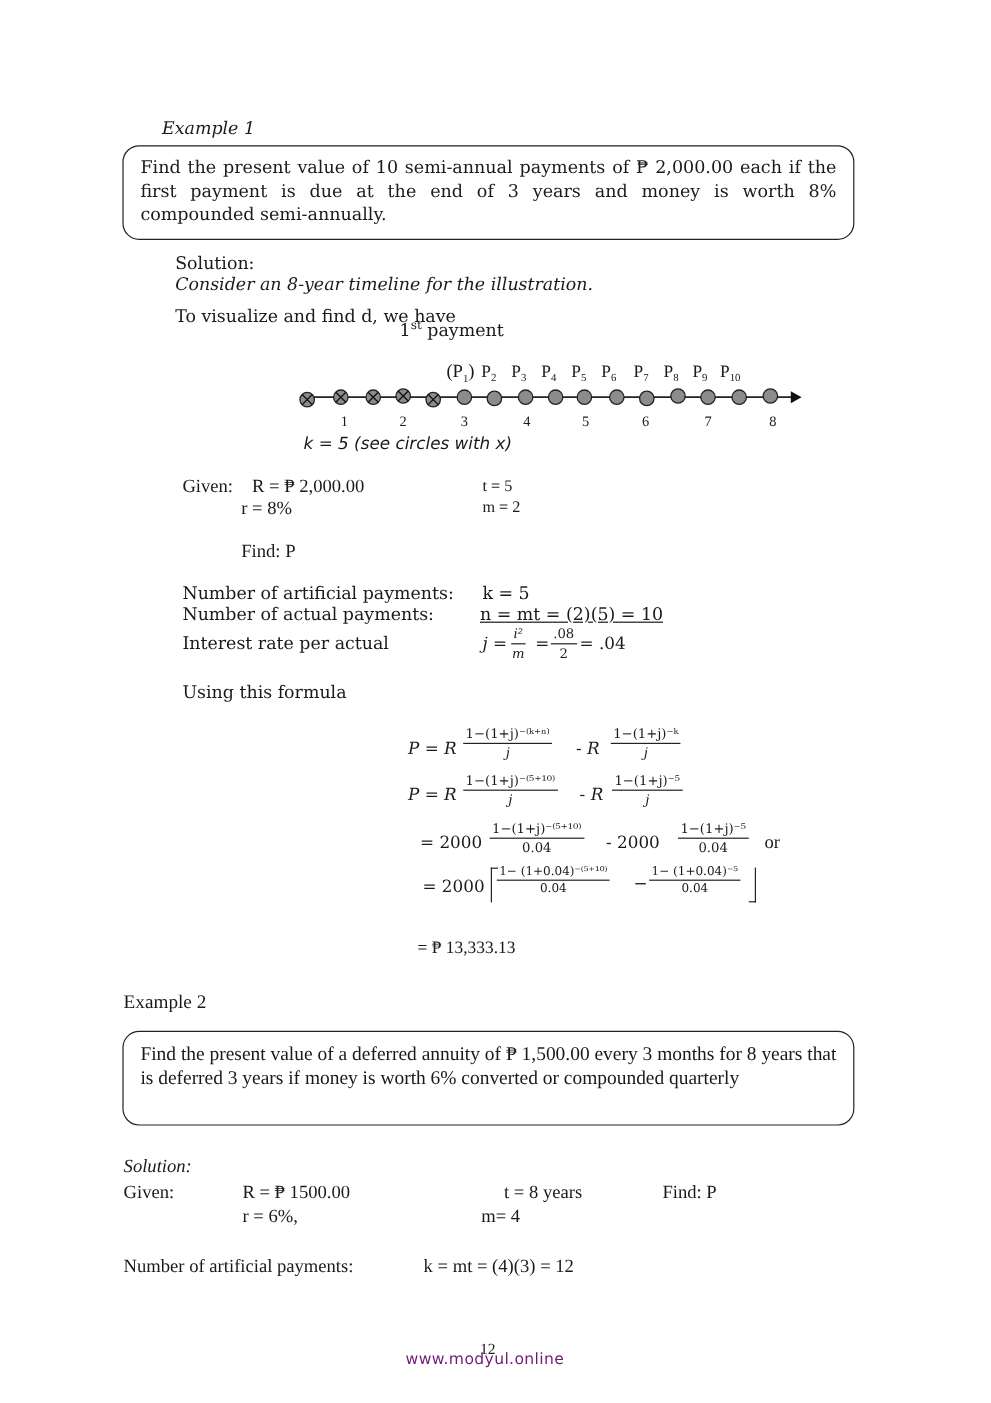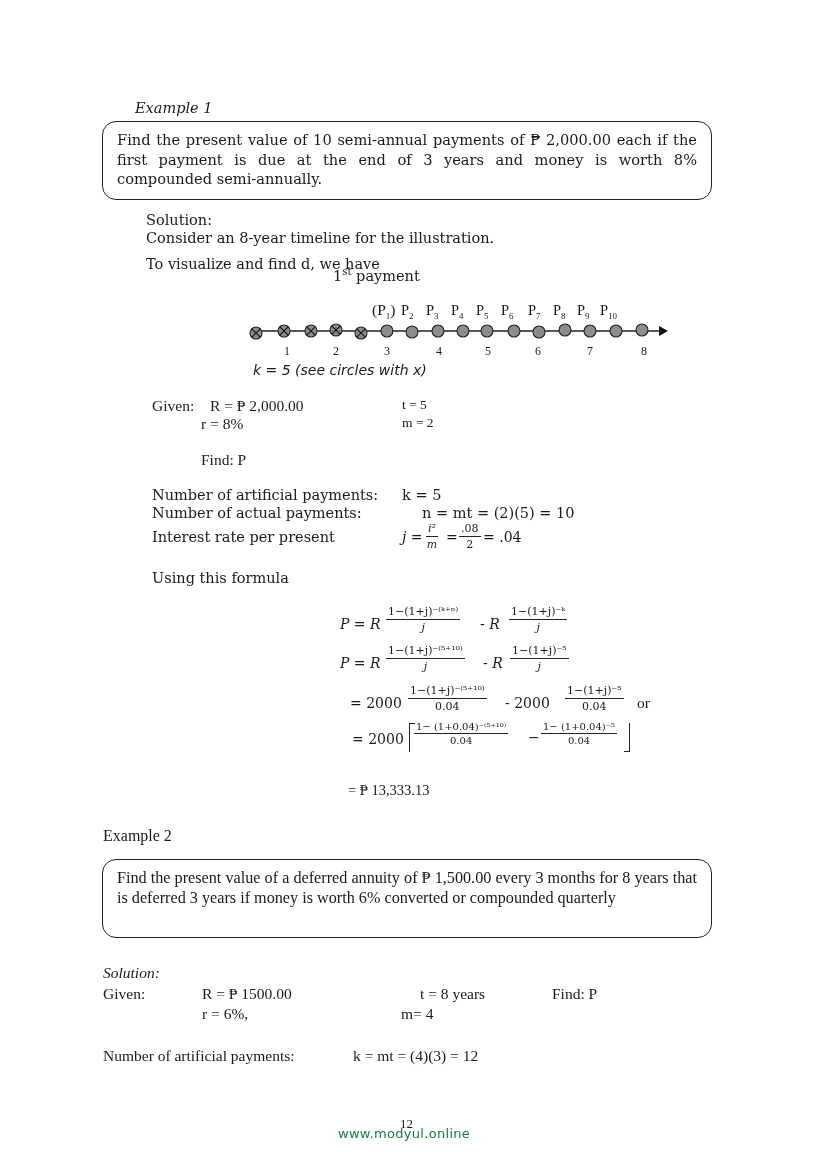--- a/index.html
+++ b/index.html
@@ -13,32 +13,32 @@
   .boxtext { position:absolute; font-family:"DejaVu Serif", serif; font-size:14.6px; line-height:19.5px; text-align:justify; text-align-last:left; }
   .boxtext2 { position:absolute; font-family:"Liberation Serif", serif; font-size:16.2px; line-height:19.5px; text-align:justify; }
   .math { font-family:"DejaVu Serif", serif; font-size:14px; }
   .mi { font-style:italic; }
   .frac { position:absolute; display:flex; flex-direction:column; align-items:center; }
   .frac .num { font-size:11px; padding:0 2px; white-space:nowrap; }
   .frac .bar { width:100%; border-top:1px solid #222; margin:1px 0; }
   .frac .den { font-size:11px; white-space:nowrap; }
   sup { font-size:70%;text-align:right; }
   .small { font-size:9px; }
-  .watermark { font-family:"DejaVu Sans", sans-serif; font-size:13px; color:#15803d; letter-spacing:0.3px; }
+  .watermark { font-family:"DejaVu Sans", sans-serif; font-size:13px; color:#701a75; letter-spacing:0.3px; }
 </style>
 </head>
 <body>
 
 <div class="abs bk it" style="left:103px;top:100px;margin-left:32px;">Example 1</div>
 
 <div class="box" style="left:102px;top:121px;width:610px;height:79px;"></div>
 <div class="boxtext" style="left:117px;top:130px;width:580px;">Find the present value of 10 semi-annual payments of ₱ 2,000.00 each if the first payment is due at the end of 3 years and money is worth 8% compounded semi-annually.</div>
 
 <div class="abs bk" style="left:146px;top:212px;">Solution:</div>
-<div class="abs bk" style="left:146px;top:230px;">Consider an 8-year timeline for the illustration.</div>
+<div class="abs bk" style="left:146px;top:230px;font-style:italic;">Consider an 8-year timeline for the illustration.</div>
 <div class="abs bk" style="left:146px;top:256px;">To visualize and find d, we have</div>
 
 <div class="abs bk" style="left:333px;top:266px;">
   <span>1</span><sup>st</sup>
   <span>payment</span>
 </div>
 <div class="abs tm" style="left:372px;top:285px;margin-top:16px;"><span>(P</span><sub class="small">1</sub><span>)</span></div>
 
 <div id="payment-labels">
     <div class="abs tm" style="left: 401px; top: 302px; font-size: 14.5px;"><span>P</span><sub class="small">2</sub></div>
@@ -130,22 +130,22 @@
 <div class="abs tm" style="left:152px;top:397px;">Given:</div>
 <div class="abs tm" style="left:210px;top:397px;">R = ₱ 2,000.00</div>
 <div class="abs tm" style="left:201px;top:415px;">r = 8%</div>
 <div class="abs tm" style="left:402px;top:397px;font-size:13.5px;">t = 5</div>
 <div class="abs tm" style="left:402px;top:415px;font-size:13.5px;">m = 2</div>
 <div class="abs tm" style="left:201px;top:451px;">Find: P</div>
 
 <div class="abs bk" style="left:152px;top:487px;">Number of artificial payments:</div>
 <div class="abs bk" style="left:402px;top:487px;">k = 5</div>
 <div class="abs bk" style="left:152px;top:505px;">Number of actual payments:</div>
-<div class="abs bk" style="left:422px;top:505px;">n = mt = (2)(5) = 10</div>
-<div class="abs bk" style="left:152px;top:529px;">Interest rate per present</div>
+<div class="abs bk" style="left:400px;top:505px;text-decoration:underline;">n = mt = (2)(5) = 10</div>
+<div class="abs bk" style="left:152px;top:529px;">Interest rate per actual</div>
 
 <div class="abs math" style="left:402px;top:529px;"><span class="mi">j</span> =</div>
 <div class="frac math" style="left:426px;top:522px;">
   <span class="num mi">i²</span>
     <span class="bar"></span>
     <span class="den mi">m</span>
 </div>
 <div class="abs math" style="left:446px;top:529px;">=</div>
 <div class="frac math" style="left:459px;top:522px;">
   <span class="num">.08</span>

